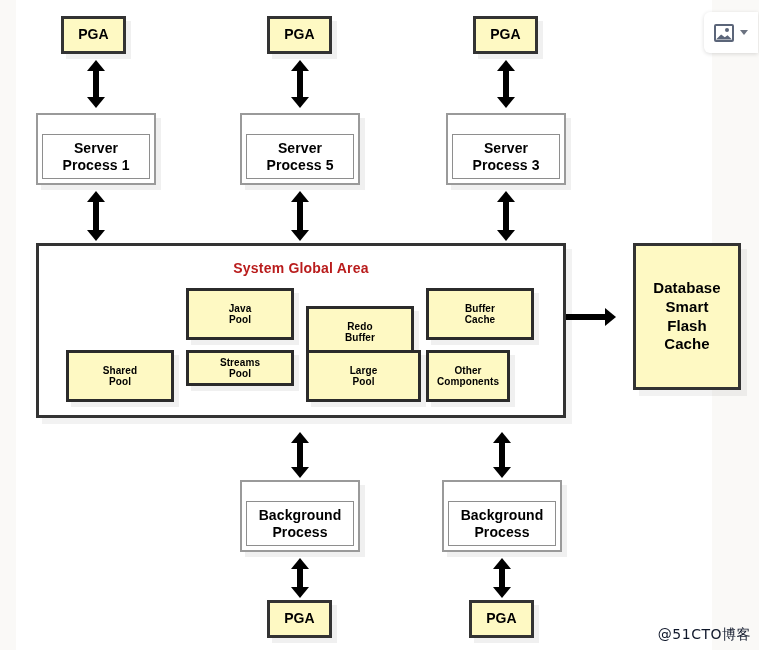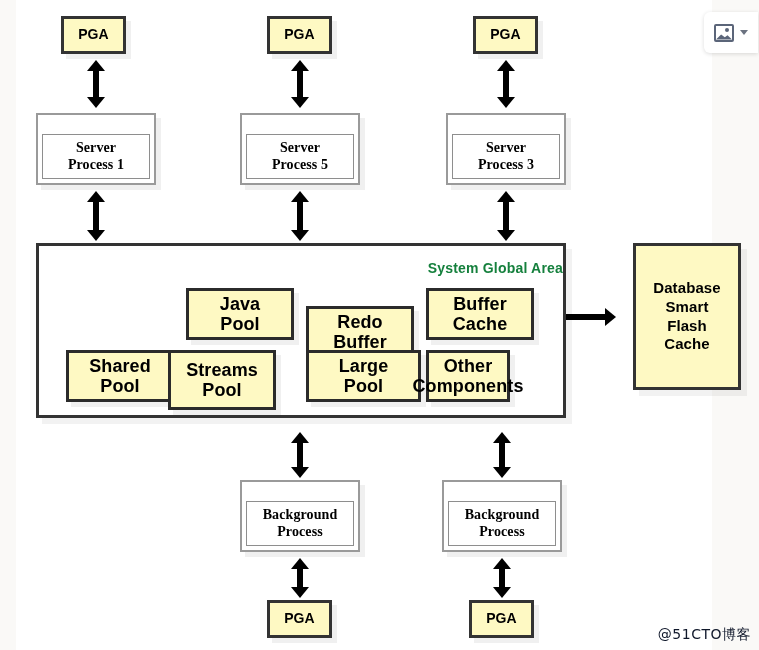--- a/index.html
+++ b/index.html
@@ -47,21 +47,20 @@
     box-shadow: 5px 5px 0 rgba(0,0,0,0.06);
   }
 
   
   .process {
     border: 2px solid #9a9a9a;
     background: #ffffff;
     padding: 17px;
     display: block;
     box-shadow: 5px 5px 0 rgba(0,0,0,0.06);
-    font-family: Liberation Serif, serif;
   }
   .process .strip {
     height: 15px;
     margin: 2px 2px 0 2px;
     background: linear-gradient(to bottom, #9e9e9e 0%, #b9b9b9 28%, #e2e2e2 65%, #fdfdfd 100%);
   }
   .process .plate {
     position: absolute;
     left: 4px;
     right: 4px;
@@ -84,31 +83,31 @@
     box-sizing: border-box;
     border: 3px solid #333333;
     background: #ffffff;
     box-shadow: 6px 6px 0 rgba(0,0,0,0.05);
   }
   .sga-title {
     position: absolute;
     left: 0;
     right: 0;
     top: 14px;
-    text-align: right;
+    text-align: center;
     font-size: 14px;
     font-weight: bold;
-    color: #15803d;
+    color: #b91c1c;
     letter-spacing: 0.2px;
   }
 
   
   .comp {
     border: 3px solid #2b2b2b;
-    font-size: 18px;
+    font-size: 10px;
     box-shadow: 5px 5px 0 rgba(0,0,0,0.06);
   }
 
   
   .bigbox {
     border: 3px solid #333333;
     font-size: 15px;
     box-shadow: 6px 6px 0 rgba(0,0,0,0.05);
     line-height: 1.25;
     margin-left: 19px;
@@ -286,21 +285,21 @@
         <div>Cache</div>
       </div>
     </div>
 
     <div class="box comp" style="left:50px;top:350px;width:108px;height:52px;">
       <div>
         <div>Shared</div>
         <div>Pool</div>
       </div>
     </div>
-    <div class="box comp" style="left:152px;top:350px;width:108px;height:60px;">
+    <div class="box comp" style="left:170px;top:350px;width:108px;height:36px;">
       <div>
         <div>Streams</div>
         <div>Pool</div>
       </div>
     </div>
     <div class="box comp" style="left:290px;top:350px;width:115px;height:52px;">
       <div>
         <div>Large</div>
         <div>Pool</div>
       </div>

